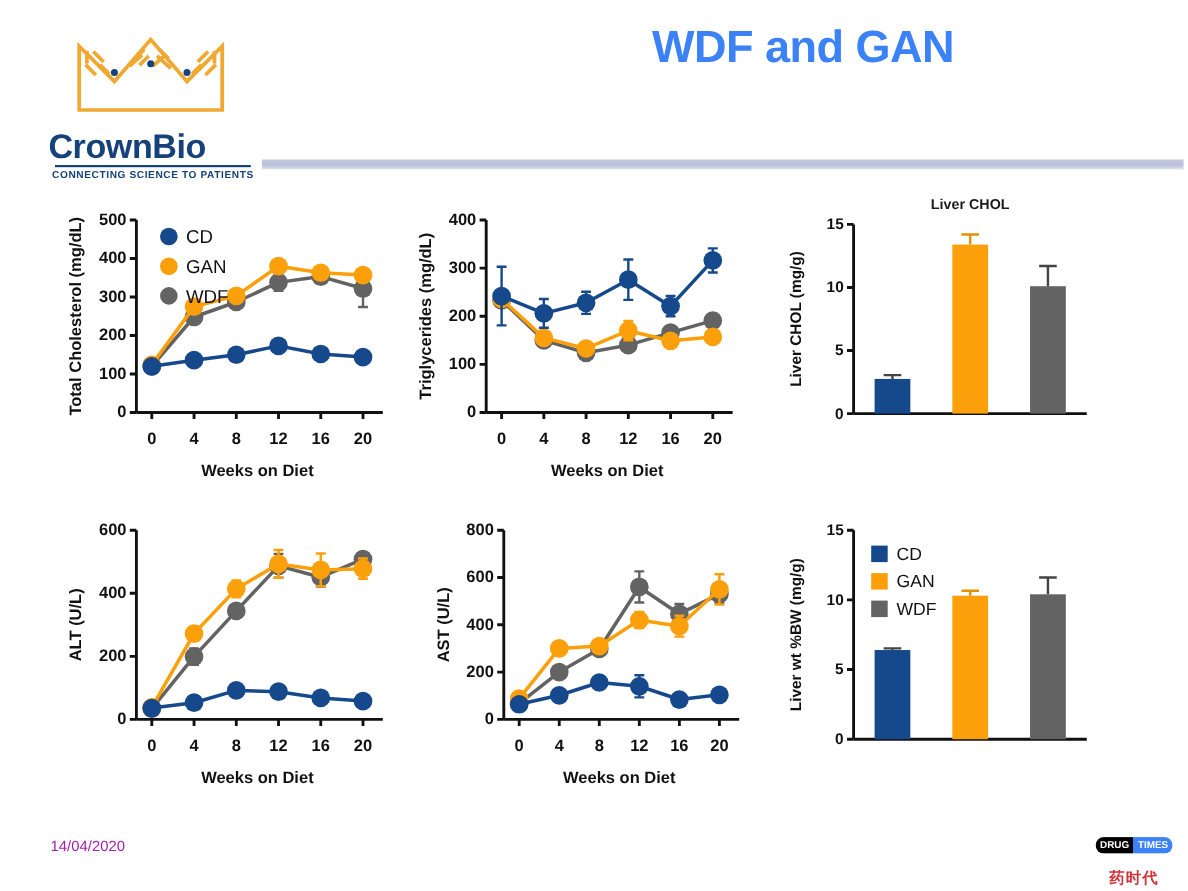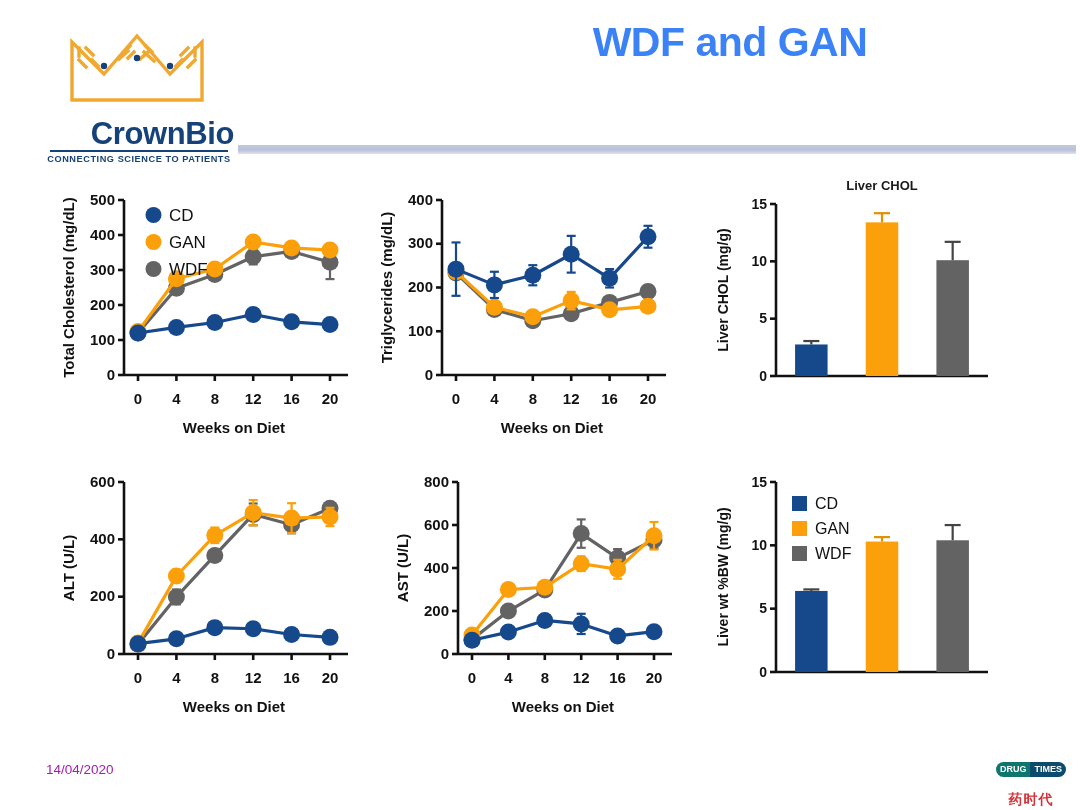--- a/index.html
+++ b/index.html
@@ -6,21 +6,21 @@
   body{
     width:1080px;height:810px;background:#ffffff;
     font-family:"Liberation Sans", sans-serif;
     overflow:hidden;position:relative;
   }
   .slide{position:absolute;inset:0;background:#fff;}
 
   
   .logo-wrap{position:absolute;left:30px;top:22px;width:215px;height:140px;}
   .logo-crown{position:absolute;left:32px;top:0;width:150px;height:95px;}
-  .logo-name{position:absolute;left:14px;top:96px;width:190px;text-align:right;
+  .logo-name{position:absolute;left:14px;top:96px;width:190px;text-align:left;
     font-size:31px;font-weight:700;color:#16427a;letter-spacing:-0.4px;line-height:1;}
   .logo-tag{position:absolute;left:0;top:132px;width:218px;text-align:center;
     font-size:9.2px;font-weight:600;color:#16427a;letter-spacing:0.55px;}
   .logo-rule{position:absolute;left:20px;top:128px;width:178px;height:2px;background:#16427a;}
 
   .title{
     position:absolute;right:40px;top:18px;width:620px;text-align:center;
     font-size:41px;font-weight:700;color:#3b82f6;line-height:1.18;
     letter-spacing:-0.5px;
   }
@@ -36,22 +36,22 @@
   
   .footer-date{position:absolute;left:46px;top:762px;font-size:13.5px;color:#a21caf;}
   .footer-mid{position:absolute;left:0;right:0;top:763px;text-align:center;
     font-size:12.5px;color:#a6a6a6;}
   .footer-mid .sep{color:#c8c8c8;margin:0 5px;}
   .footer-page{position:absolute;right:49px;top:763px;font-size:13px;color:#a6a6a6;}
   .watermark{position:absolute;right:6px;top:758px;width:86px;text-align:center;}
   .wm-pill{display:inline-flex;align-items:center;border-radius:9px;overflow:hidden;
     font-size:9px;font-weight:700;color:#fff;line-height:1;}
   .wm-pill span{padding:3px 4px;}
-  .wm-a{background:#0f766e;}
-  .wm-b{background:#0c4a6e;}
+  .wm-a{background:#000000;}
+  .wm-b{background:#3b82f6;}
   .wm-cn{margin-top:14px;font-size:14px;font-weight:700;color:#d1343a;letter-spacing:1px;}
 </style>
 </head>
 <body>
 
 <div class="slide">
 
   <div class="logo-wrap">
     <svg class="logo-crown" viewBox="0 0 150 95">
       <g fill="none" stroke="#f0a830" stroke-width="3.4" stroke-linecap="square">

